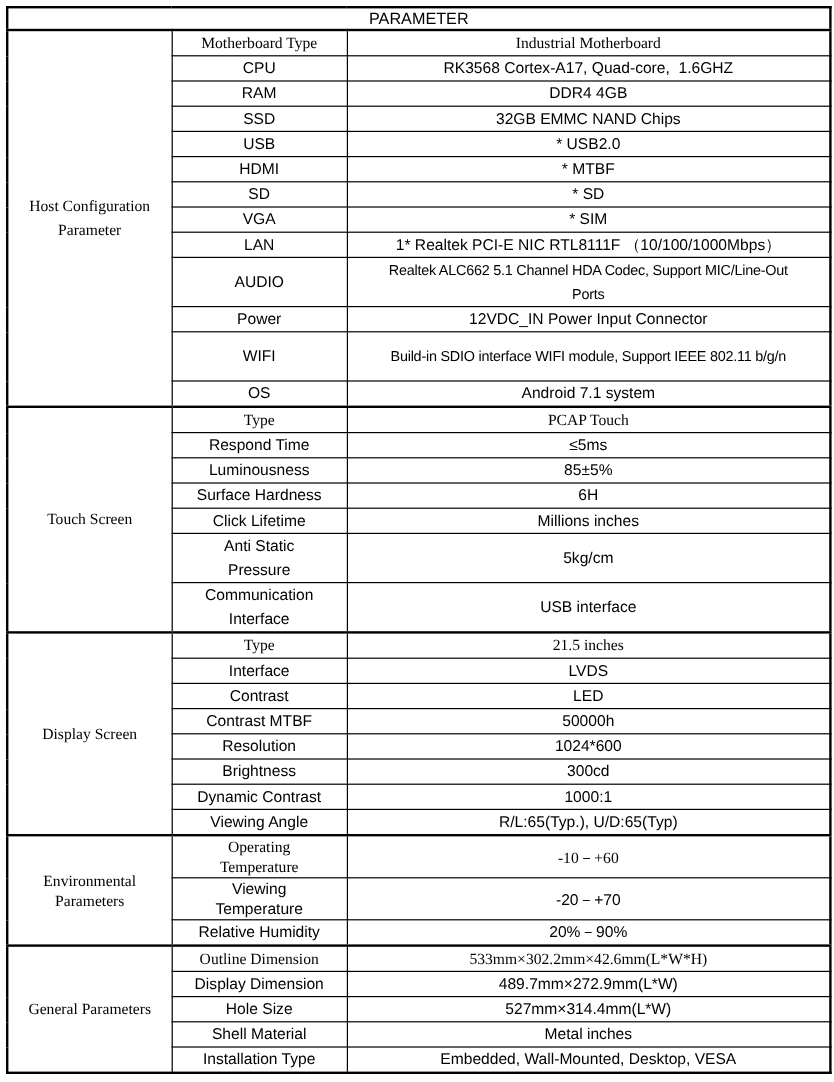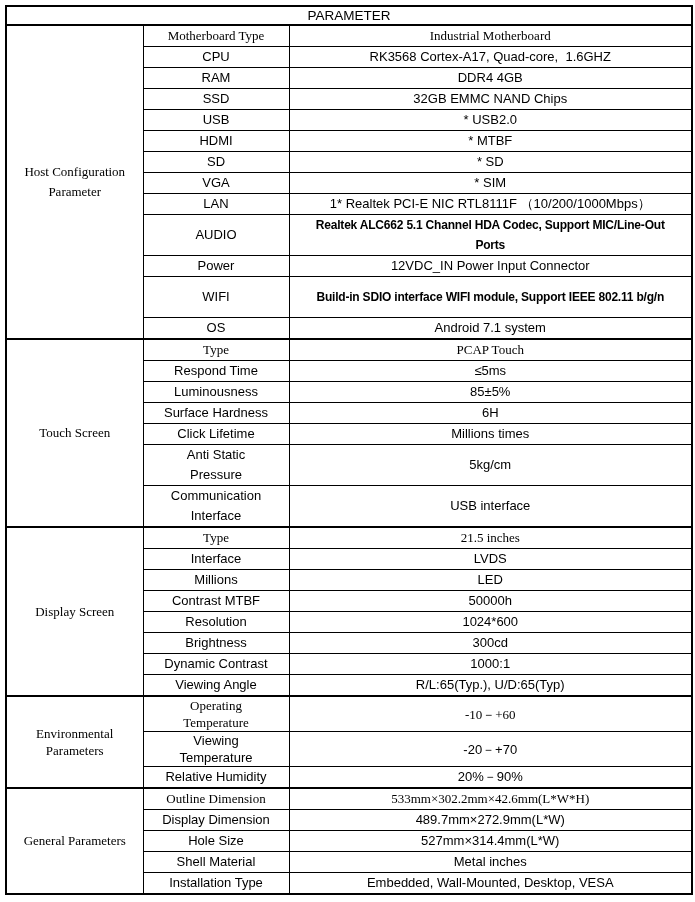--- a/index.html
+++ b/index.html
@@ -37,21 +37,21 @@
   tr.h-row td {
     height: 17px;
     line-height: 17px;
     font-size: 13.5px;
     border-bottom: 2px solid var(--border);
   }
   tr.sec > td { border-top: 2px solid var(--border); font-family: Liberation Serif, serif; }
   tr.tall td { height: 41px; }
   tr.temp td { height: 35px; line-height: 17px; }
   td.v-top { vertical-align: top; padding-top: 2px; border-radius: 18px; }
-  td.small-text { font-size: 12px; letter-spacing: -0.2px; font-weight: bold; }
+  td.small-text { font-size: 12px; letter-spacing: -0.2px; }
   td.group { line-height: 19px; margin-top: 36px; }
 </style>
 </head>
 <body>
 
 <div class="sheet">
   <table class="spec">
     <colgroup>
       <col style="width:137px">
       <col style="width:146px">
@@ -92,21 +92,21 @@
     <tr>
       <td>SD</td>
       <td>* SD</td>
     </tr>
     <tr>
       <td>VGA</td>
       <td>* SIM</td>
     </tr>
     <tr>
       <td>LAN</td>
-      <td>1* Realtek PCI-E NIC RTL8111F （10/200/1000Mbps）</td>
+      <td>1* Realtek PCI-E NIC RTL8111F （10/100/1000Mbps）</td>
     </tr>
     <tr class="tall">
       <td>AUDIO</td>
       <td class="small-text">Realtek ALC662 5.1 Channel HDA Codec, Support MIC/Line-Out
 Ports</td>
     </tr>
     <tr>
       <td>Power</td>
       <td>12VDC_IN Power Input Connector</td>
     </tr>
@@ -131,21 +131,21 @@
     <tr>
       <td>Luminousness</td>
       <td>85±5%</td>
     </tr>
     <tr>
       <td>Surface Hardness</td>
       <td>6H</td>
     </tr>
     <tr>
       <td>Click Lifetime</td>
-      <td>Millions times</td>
+      <td>Millions inches</td>
     </tr>
     <tr class="tall">
       <td>Anti Static
 Pressure</td>
       <td>5kg/cm</td>
     </tr>
     <tr class="tall">
       <td>Communication
 Interface</td>
       <td>USB interface</td>
@@ -154,21 +154,21 @@
     <tr class="sec">
       <td class="group" rowspan="8">Display Screen</td>
       <td>Type</td>
       <td>21.5 inches</td>
     </tr>
     <tr>
       <td>Interface</td>
       <td>LVDS</td>
     </tr>
     <tr>
-      <td>Millions</td>
+      <td>Contrast</td>
       <td>LED</td>
     </tr>
     <tr>
       <td>Contrast MTBF</td>
       <td>50000h</td>
     </tr>
     <tr>
       <td>Resolution</td>
       <td>1024*600</td>
     </tr>

